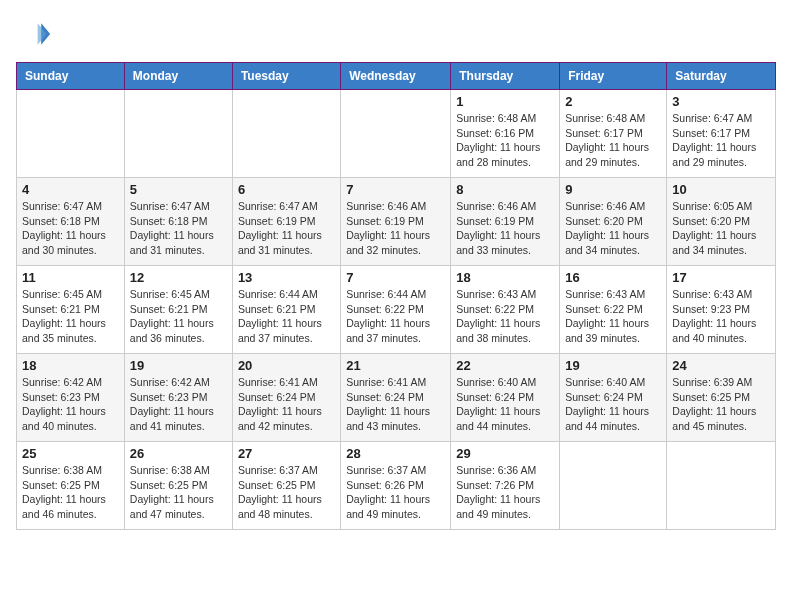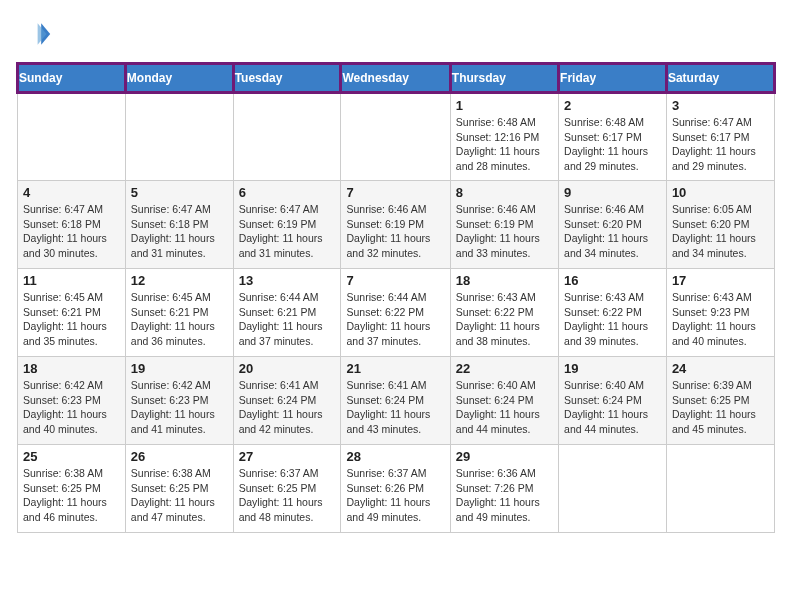--- a/index.html
+++ b/index.html
@@ -48,25 +48,25 @@
       color: #333;
     }
     .calendar {
       width: 100%;
       border-collapse: collapse;
       font-size: 11px;
     }
     .calendar thead th {
       background: #3a7ec7;
       color: #fff;
-      padding: 6px 0;
+      padding: 6px 8px;
       text-align: left;
       font-size: 12px;
       font-weight: bold;
-      border: 3px solid #701a75;
+      border: 1px solid #701a75;
     }
     .calendar tbody td {
       border: 1px solid #ccc;
       vertical-align: top;
       padding: 4px 5px;
       width: 113px;
       min-height: 80px;
       height: 88px;
     }
     .calendar tbody tr:nth-child(even) td {
@@ -125,21 +125,21 @@
   </thead>
   <tbody id="calendar-body">
   <tr>
         <td class="empty-cell"></td>
         <td class="empty-cell"></td>
         <td class="empty-cell"></td>
         <td class="empty-cell"></td>
         <td>
           <span class="day-number">1</span>
           <div class="day-info">Sunrise: 6:48 AM
-Sunset: 12:16 PM
+Sunset: 6:16 PM
 Daylight: 11 hours and 28 minutes.</div>
         </td>
         <td>
           <span class="day-number">2</span>
           <div class="day-info">Sunrise: 6:48 AM
 Sunset: 6:17 PM
 Daylight: 11 hours and 29 minutes.</div>
         </td>
         <td>
           <span class="day-number">3</span>

